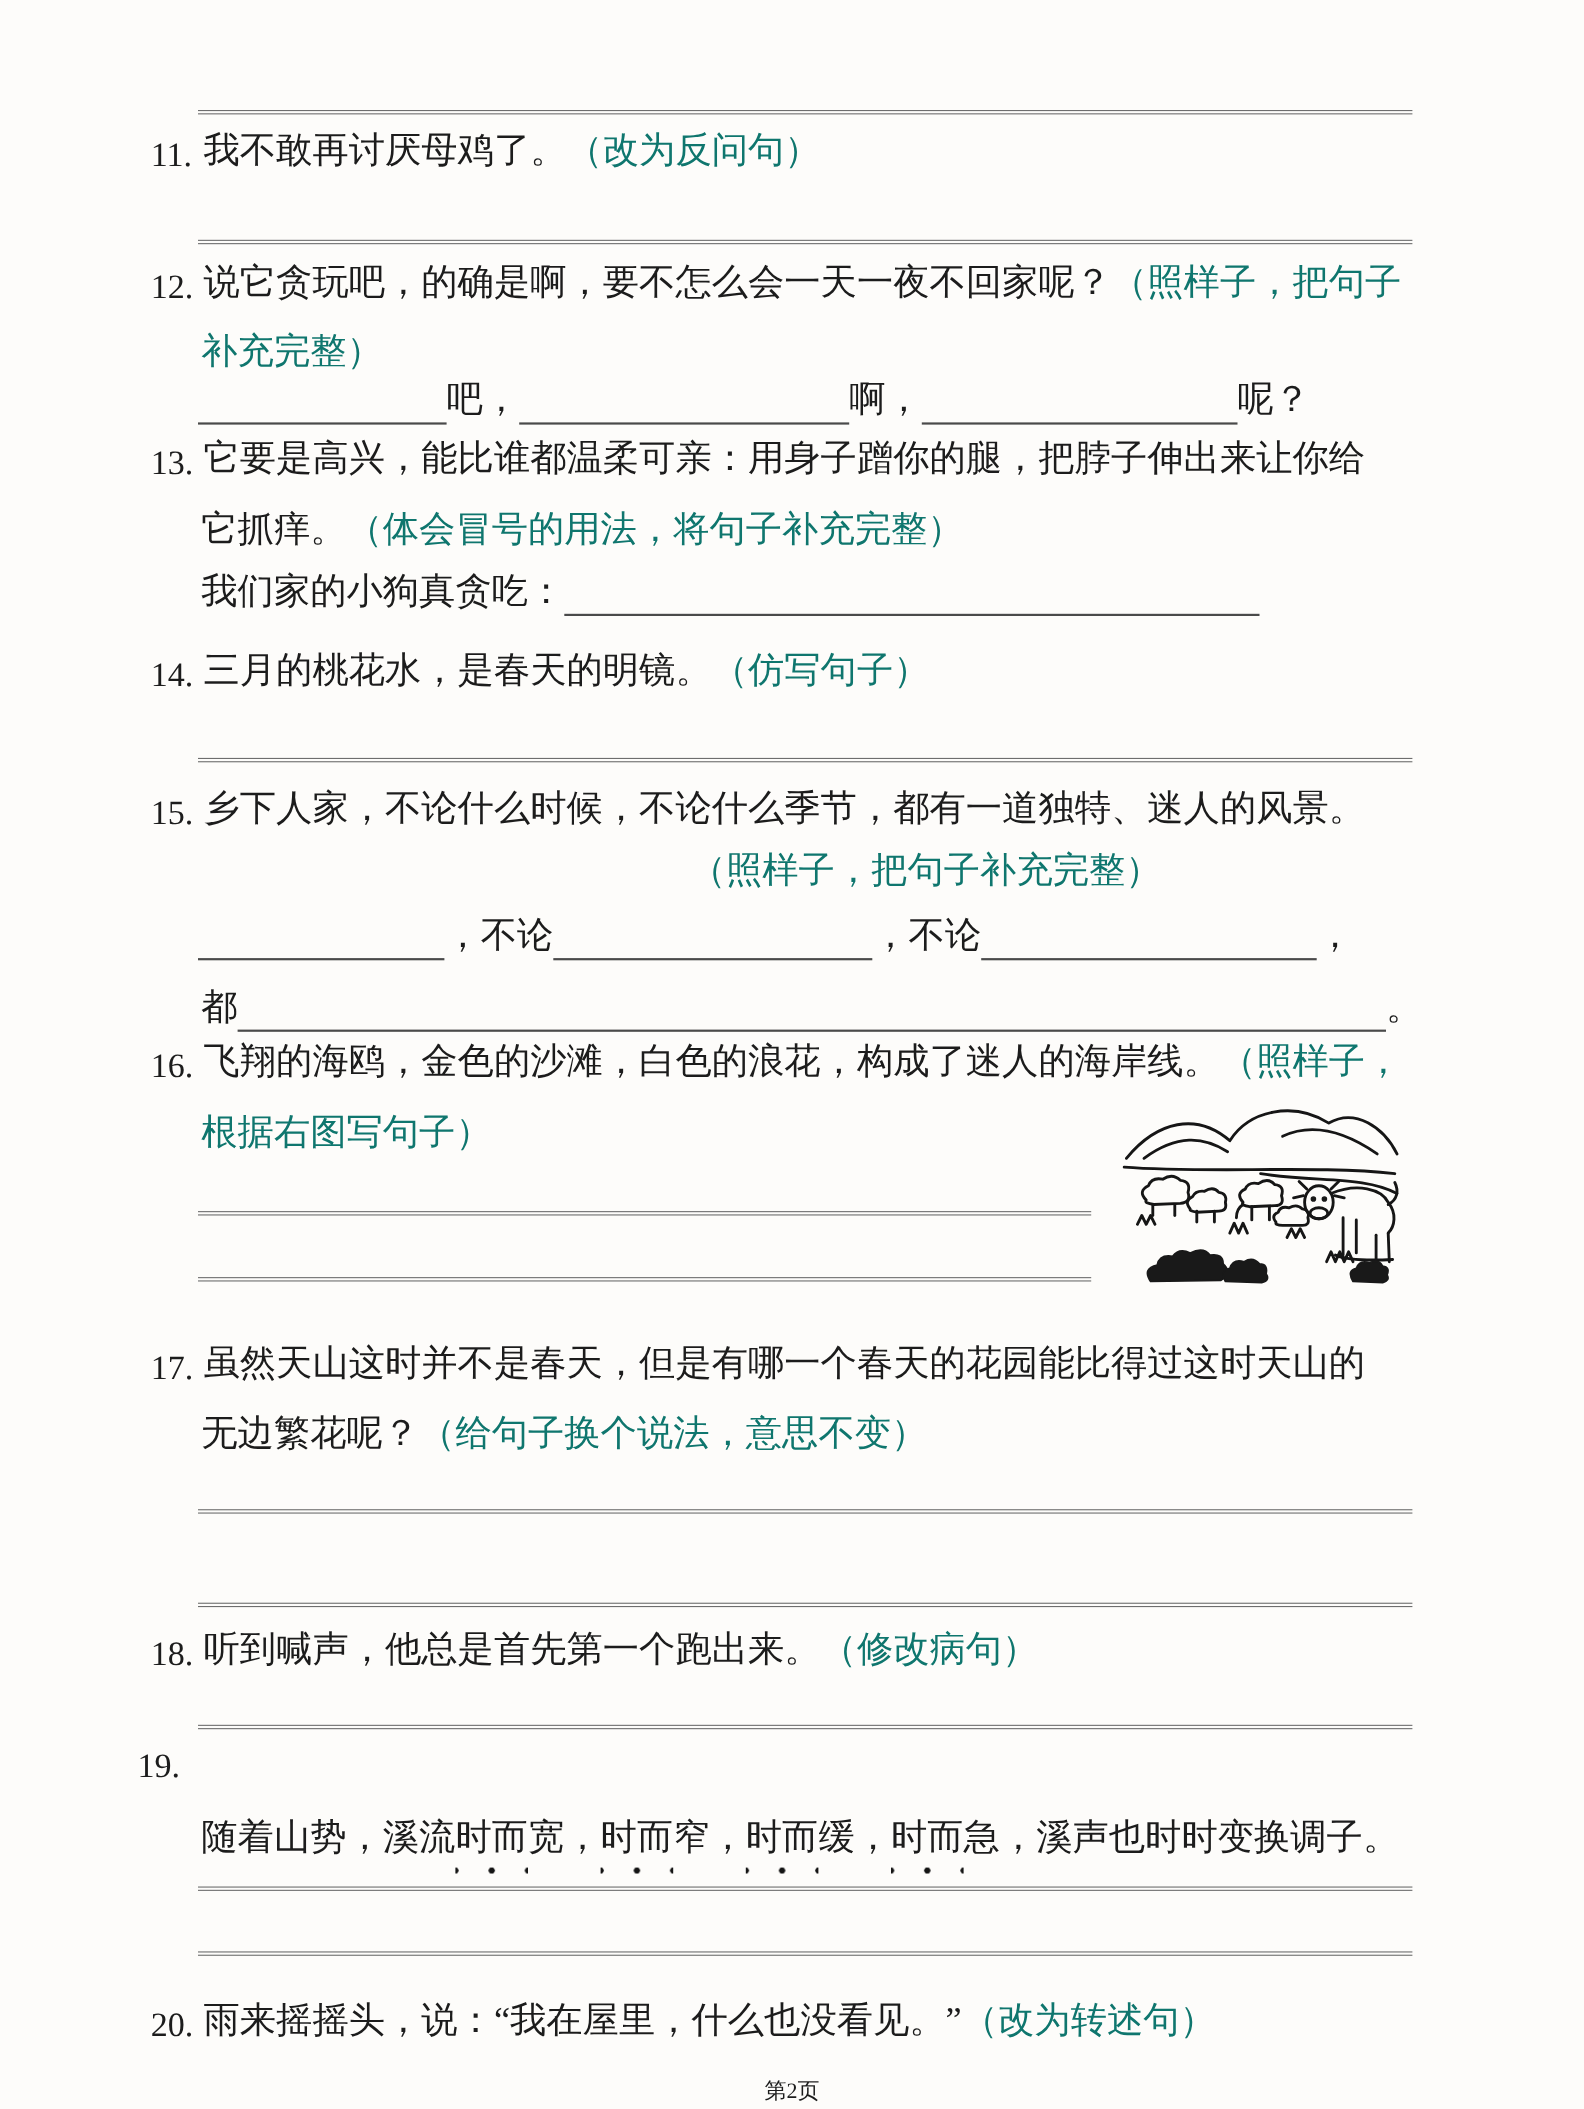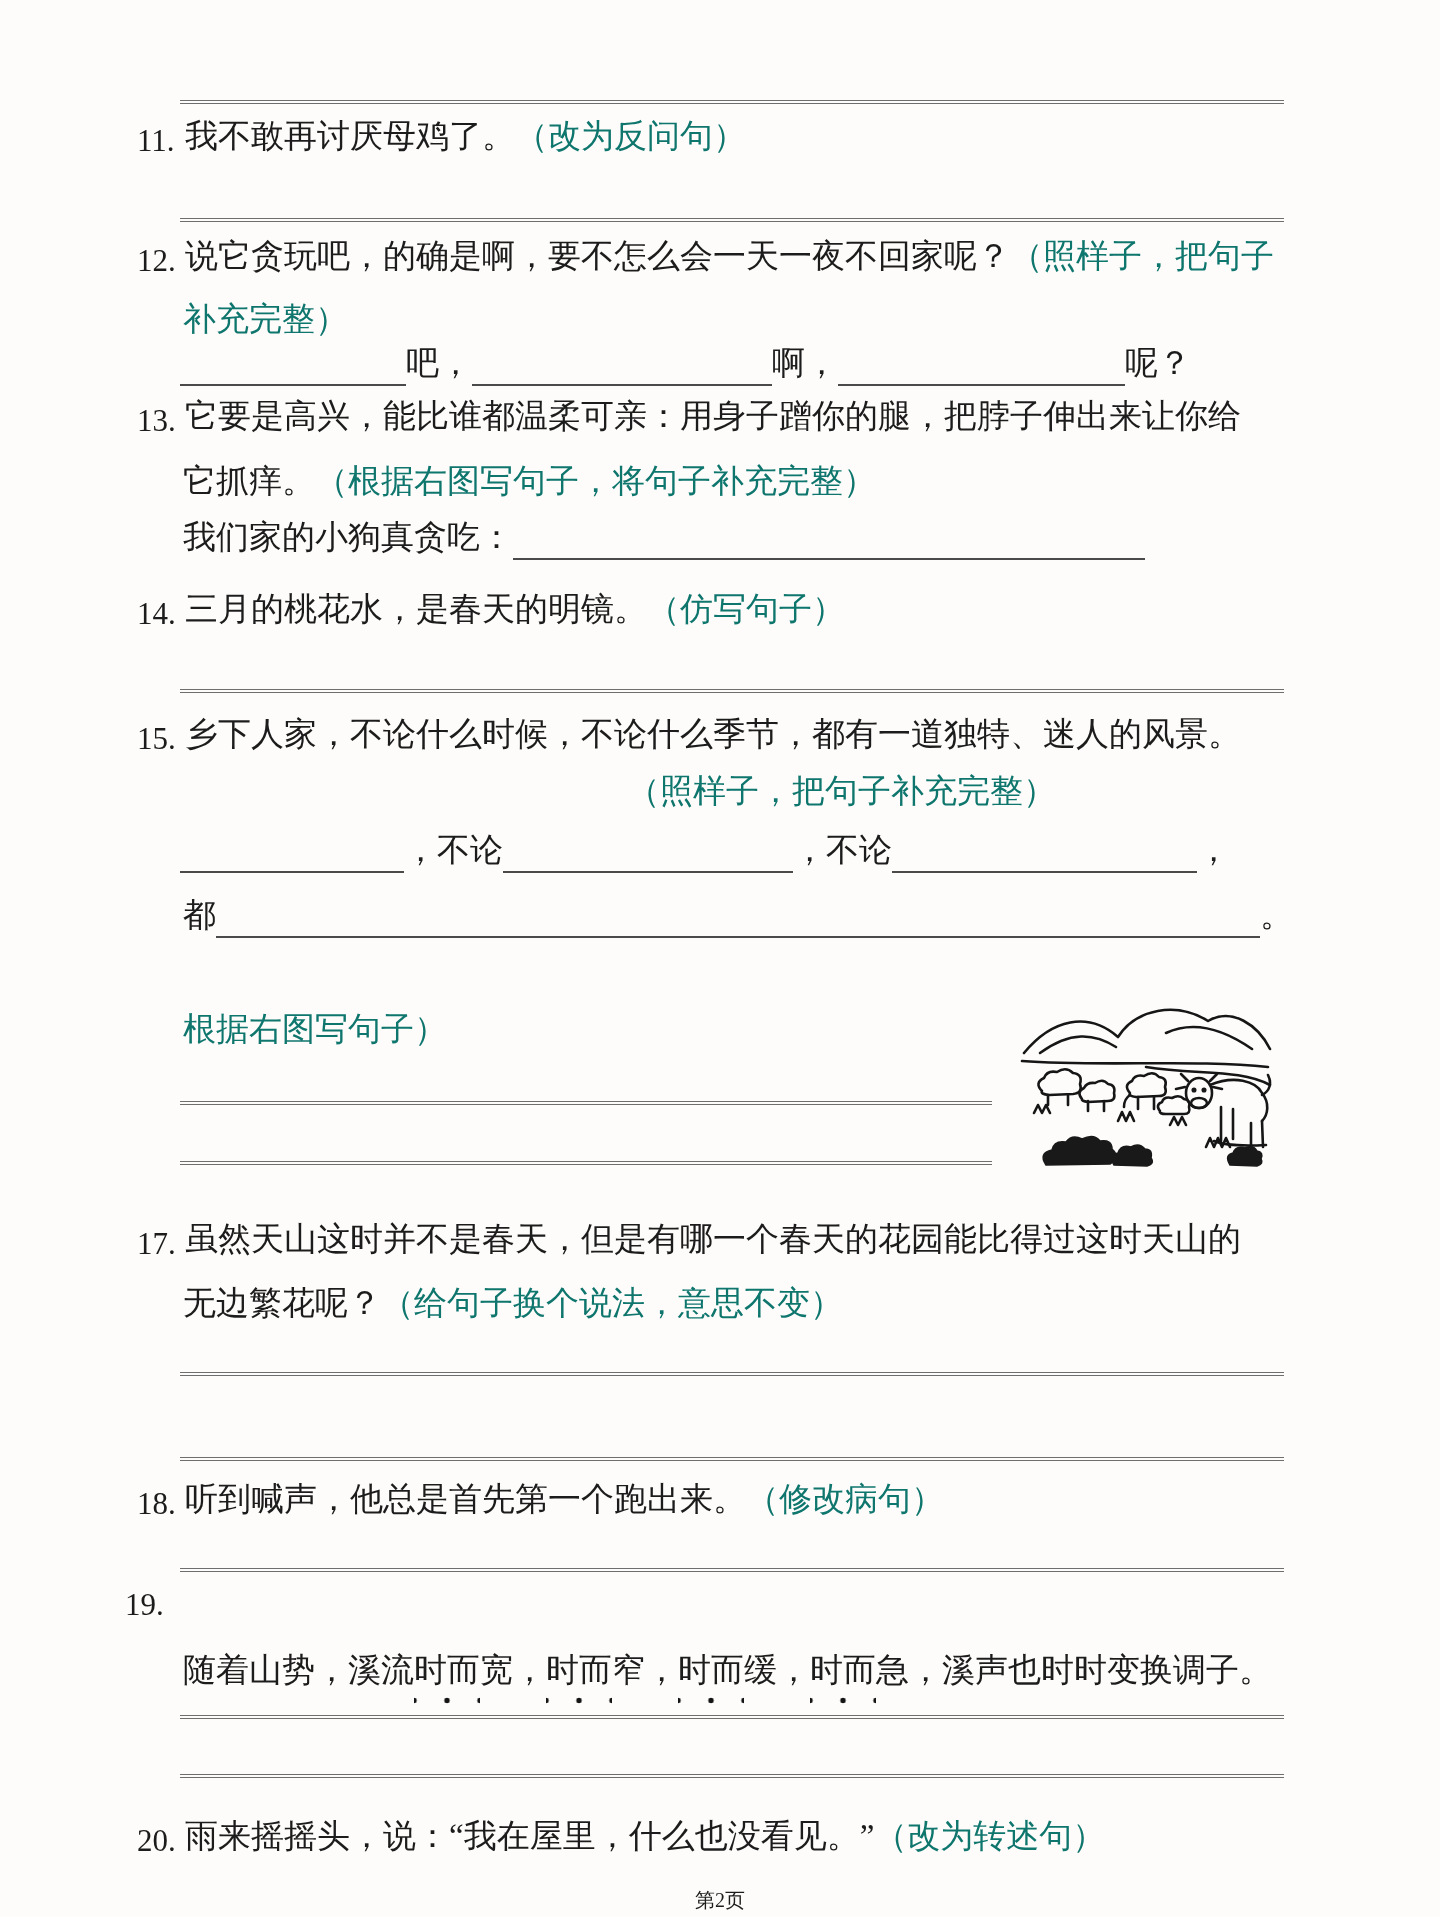--- a/index.html
+++ b/index.html
@@ -54,21 +54,21 @@
     <span class="u" style="width:287px"></span>
     <span>呢？</span>
   </div>
 
   <div class="row" style="left:137px;top:366px">
     <span class="num">13.</span>
     <span>它要是高兴，能比谁都温柔可亲：用身子蹭你的腿，把脖子伸出来让你给</span>
   </div>
   <div class="row" style="left:183px;top:431px">
     <span>它抓痒。</span>
-    <span class="red">（根据右图写句子，将句子补充完整）</span>
+    <span class="red">（体会冒号的用法，将句子补充完整）</span>
   </div>
   <div class="row" style="left:183px;top:490px;height:42px">
     <span>我们家的小狗真贪吃：</span>
     <span class="u" style="width:632px"></span>
   </div>
 
   <div class="row" style="left:137px;top:559px">
     <span class="num">14.</span>
     <span>三月的桃花水，是春天的明镜。</span>
     <span class="red">（仿写句子）</span>
@@ -89,20 +89,25 @@
     <span>，不论</span>
     <span class="u" style="width:305px"></span>
     <span>，</span>
   </div>
   <div class="row" style="left:183px;top:868px;height:42px">
     <span>都</span>
     <span class="u" style="width:1044px"></span>
     <span>。</span>
   </div>
 
+  <div class="row" style="left:137px;top:914px">
+    <span class="num">16.</span>
+    <span>飞翔的海鸥，金色的沙滩，白色的浪花，构成了迷人的海岸线。</span>
+    <span class="red">（照样子，</span>
+  </div>
   <div class="row" style="left:183px;top:979px">
     <span class="red">根据右图写句子）</span>
   </div>
   <div class="rule" style="left:180px;top:1073px;width:812px"></div>
   <div class="rule" style="left:180px;top:1133px;width:812px"></div>
 
   <svg class="illus" viewBox="0 0 258 182" role="img" aria-label="山坡草地上牛羊吃草的简笔画">
     <g>
       <path d="M6,62 C34,28 70,20 100,46 C118,18 158,10 190,30 C214,16 240,34 252,58"></path>
       <path d="M22,62 C52,40 76,42 98,56"></path>

